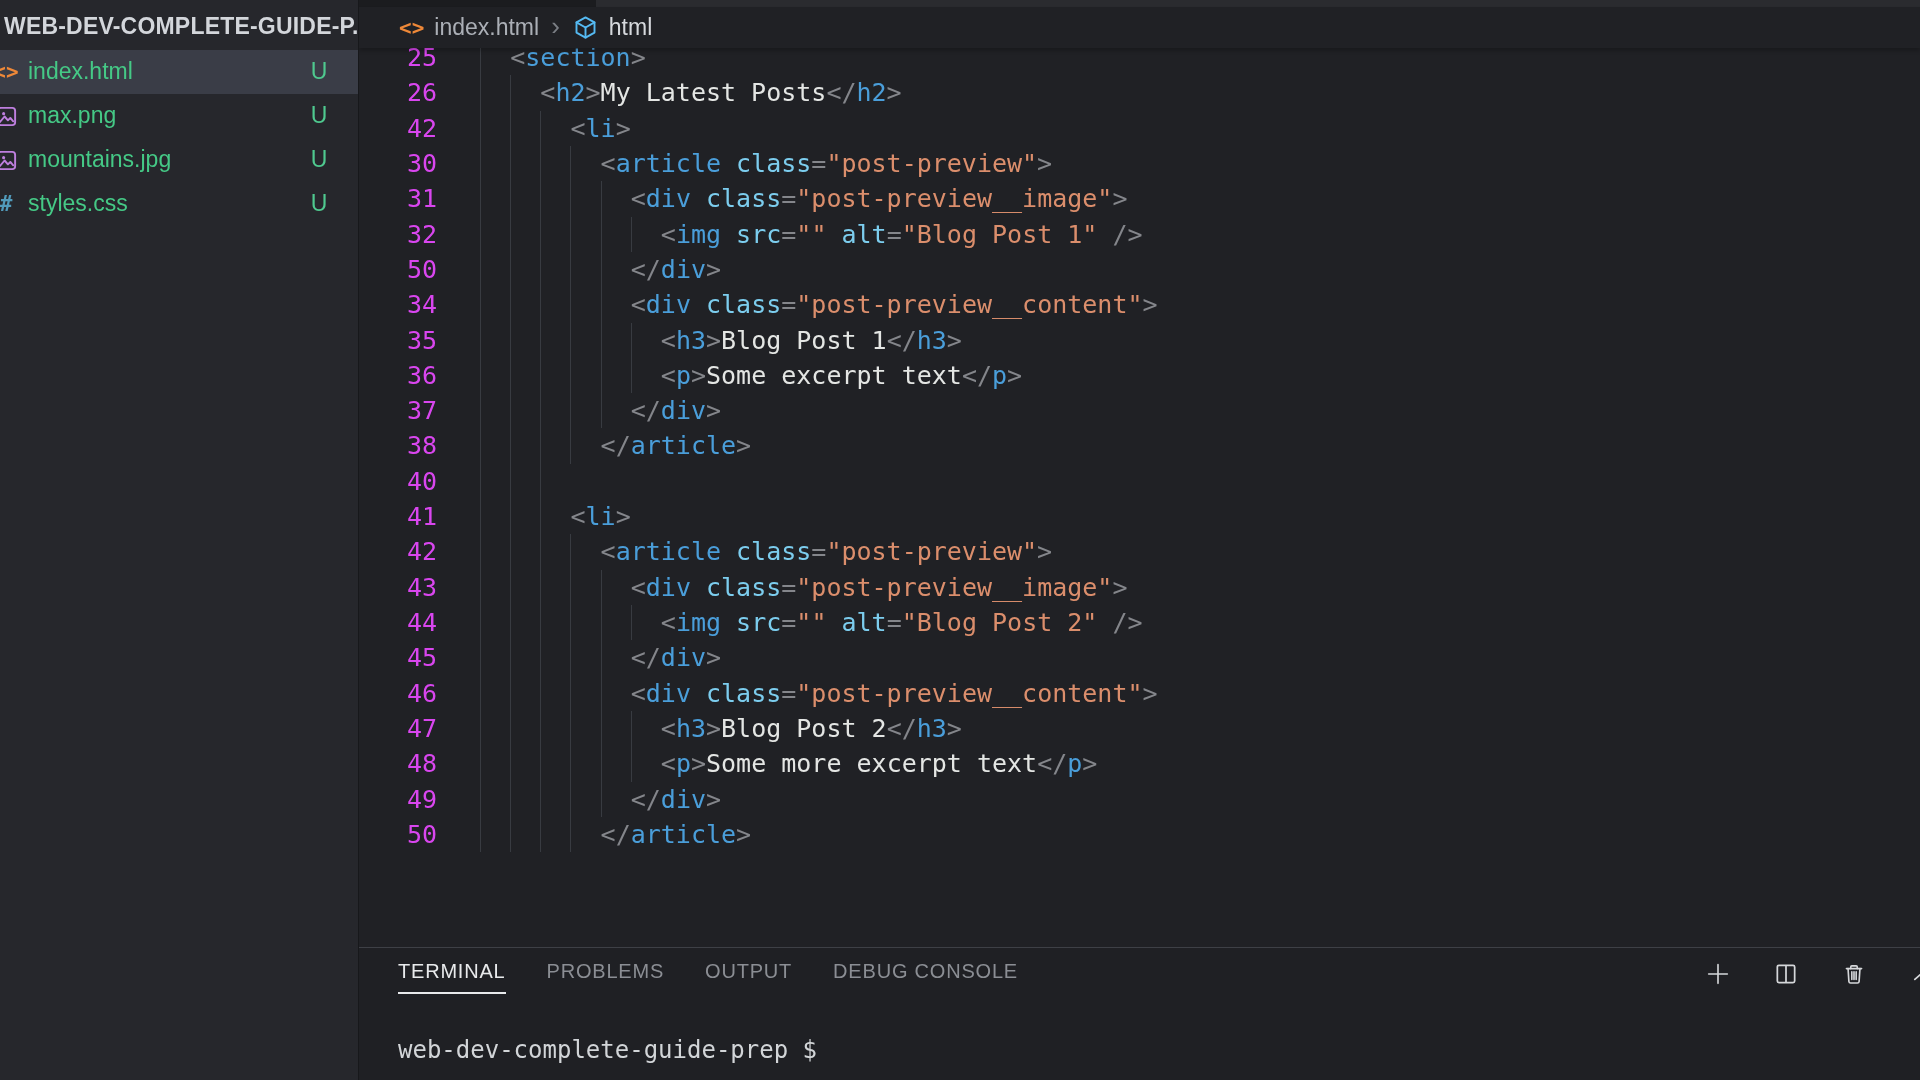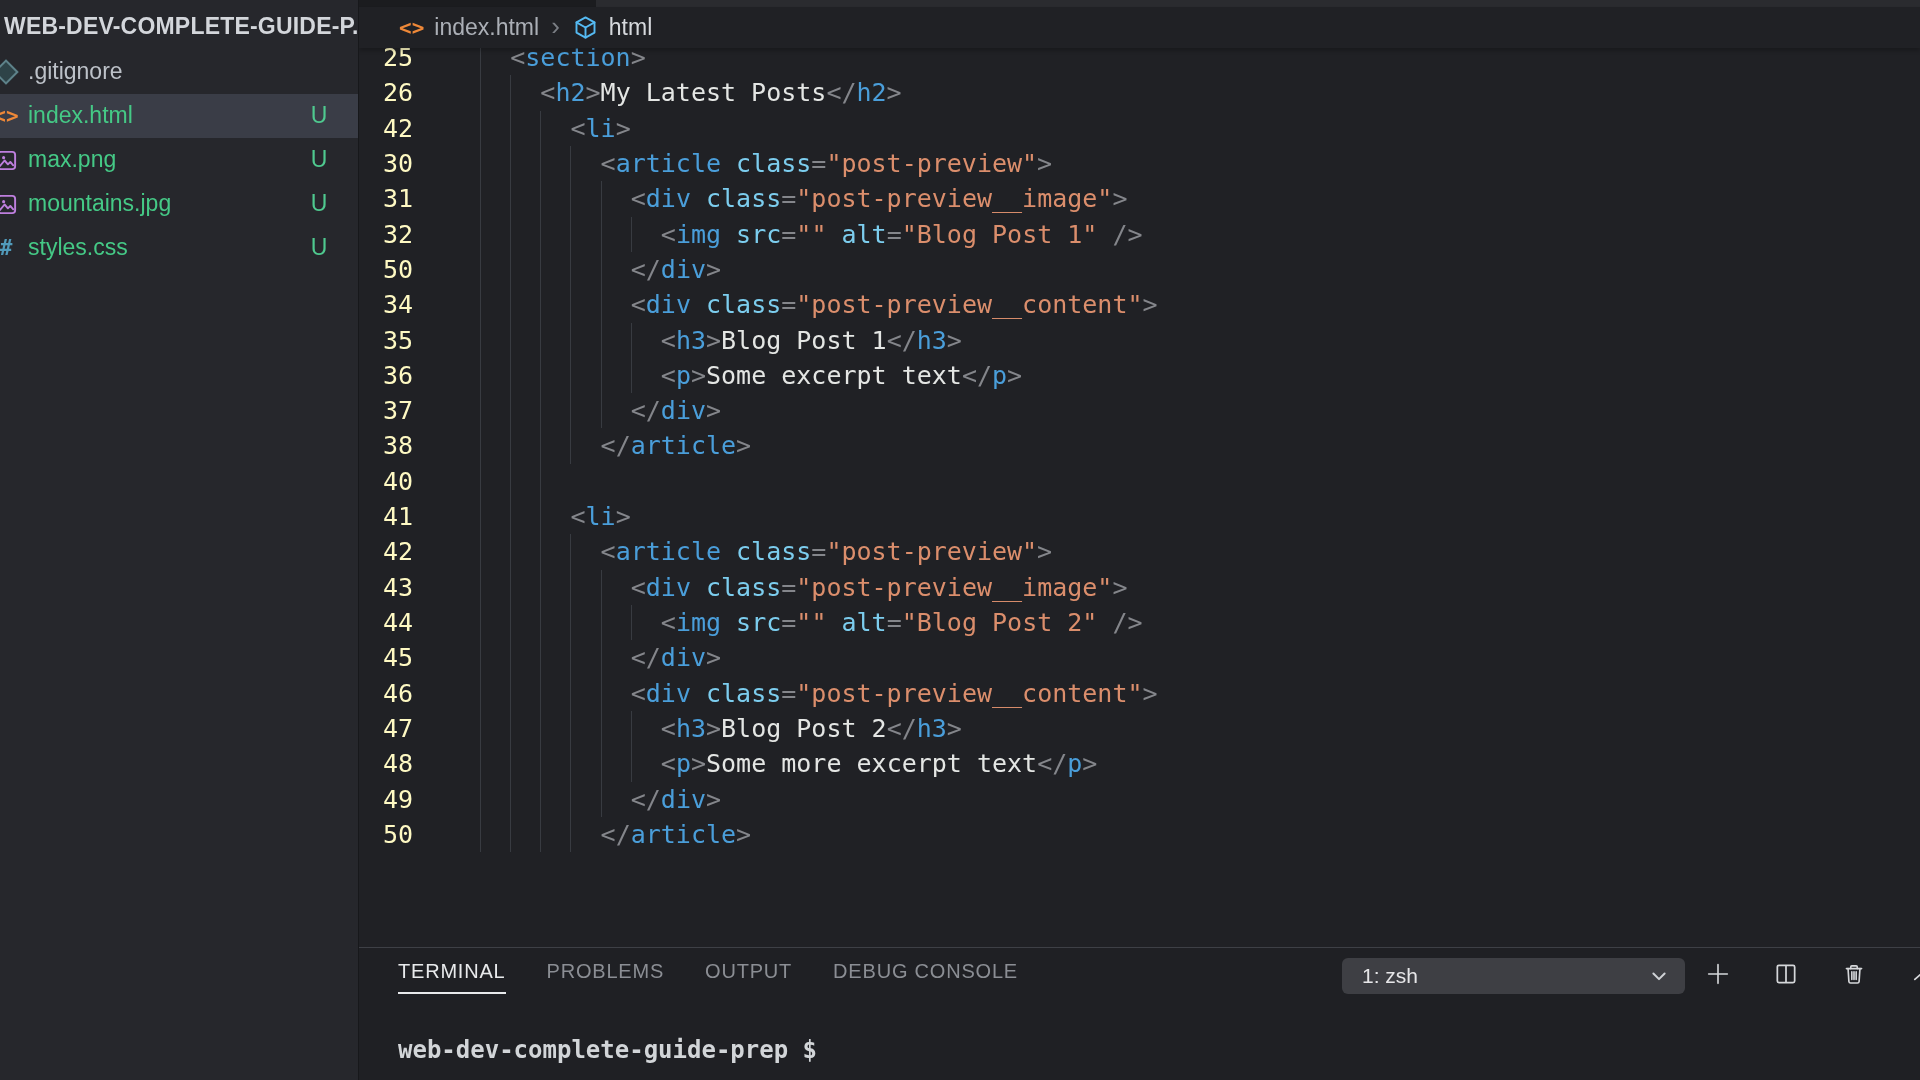--- a/index.html
+++ b/index.html
@@ -30,58 +30,52 @@
               display:flex;align-items:center;padding-left:40px;box-shadow:0 3px 4px rgba(0,0,0,.22);}
   .bc-file-icon{font-family:"DejaVu Sans Mono",monospace;font-weight:bold;font-size:21px;color:var(--accent-orange,#EE8838);margin-right:10px;}
   .bc-file{font-size:23px;color:#ABAFB6;}
   .bc-sep{font-size:26px;color:#7A7E84;margin:0 12px 3px 12px;}
   .bc-symbol-icon{margin-right:10px;display:flex;align-items:center;}
   .bc-symbol{font-size:23px;color:#D6D9DD;}
 
   
   .code{position:absolute;left:0;top:40px;right:0;font-family:"DejaVu Sans Mono",monospace;font-size:25px;}
   .code-line{display:flex;height:35.32px;line-height:35.32px;}
-  .ln{width:78px;text-align:center;color:#fef9c3;flex:none;}
+  .ln{width:78px;text-align:right;color:#d946ef;flex:none;}
   .lc{position:relative;flex:1;margin-left:13px;white-space:pre;}
   .guide{position:absolute;top:0;bottom:0;width:1px;background:#383B41;}
   .tok-p{color:var(--punctuation,#84868B);}
   .tok-t{color:var(--tag,#4A9EDA);}
   .tok-a{color:var(--attribute,#7CCDEE);}
   .tok-s{color:var(--string,#DB8E6C);}
   .tok-x{color:var(--text,#E4E6E4);}
 
   
   .panel{position:absolute;left:359px;top:947px;right:0;height:133px;background:#1F2024;border-top:1px solid #3E4046;box-sizing:border-box;}
   .panel-tabs{position:absolute;left:39px;top:12px;display:flex;gap:41px;}
   .panel-tab{font-size:20px;letter-spacing:.8px;color:#8B8E94;padding-bottom:9px;border-bottom:2px solid transparent;white-space:nowrap;}
   .panel-tab.active{color:#E8EAEC;border-bottom-color:#E8EAEC;}
   .shell-select{position:absolute;left:983px;top:10px;width:343px;height:36px;background:#3E3F44;border-radius:6px;
                 display:flex;align-items:center;}
   .shell-label{font-size:21px;color:#E6E6E8;margin-left:20px;flex:1;}
   .shell-chevron{margin-right:16px;display:flex;align-items:center;}
   .panel-icons{position:absolute;left:1344px;top:11px;display:flex;gap:38px;}
   .icon-btn{width:30px;height:30px;display:flex;align-items:center;justify-content:center;}
   .edge-icon{position:absolute;left:1549px;top:14px;width:30px;height:30px;}
-  .terminal-line{position:absolute;left:39px;top:87px;font-family:"DejaVu Sans Mono",monospace;font-size:24px;line-height:30px;color:#D2D5D8;white-space:pre;font-weight:bold;}
+  .terminal-line{position:absolute;left:39px;top:87px;font-family:"DejaVu Sans Mono",monospace;font-size:24px;line-height:30px;color:#D2D5D8;white-space:pre;}
   svg{display:block;}
 </style>
 </head>
 <body>
 
 <div class="app">
 
   <div class="sidebar">
     <div class="sb-header">WEB-DEV-COMPLETE-GUIDE-P...</div>
     <div class="file-list">
-        <div class="file-row">
-          <div class="fi-icon">
-            <span class="diamond"></span>
-          </div>
-          <div class="fi-label">.gitignore</div>
-        </div>
         <div class="file-row selected untracked">
           <div class="fi-icon">
             <span class="txt-icon orange">&lt;&gt;</span>
           </div>
           <div class="fi-label">index.html</div>
           <div class="fi-badge">U</div>
         </div>
         <div class="file-row untracked">
           <div class="fi-icon">
             <svg width="23" height="23" viewBox="0 0 24 24" fill="none" stroke="#BE7FDE" stroke-width="2" stroke-linejoin="round" stroke-linecap="round">
@@ -229,28 +223,20 @@
   </div>
 
   <div class="panel">
     <div class="panel-tabs">
         <div class="panel-tab active">TERMINAL</div>
         <div class="panel-tab">PROBLEMS</div>
         <div class="panel-tab">OUTPUT</div>
         <div class="panel-tab">DEBUG CONSOLE</div>
       </div>
 
-    <div class="shell-select">
-      <span class="shell-label">1: zsh</span>
-      <span class="shell-chevron">
-        <svg width="20" height="20" viewBox="0 0 16 16" fill="none" stroke="#CFD2D6" stroke-width="1.6" stroke-linecap="round" stroke-linejoin="round">
-          <path d="M3.5 6 L8 10.5 L12.5 6"></path>
-        </svg>
-      </span>
-    </div>
 
     <div class="panel-icons">
       <span class="icon-btn">
         <svg width="28" height="28" viewBox="0 0 24 24" fill="none" stroke="#D5D7DA" stroke-width="1.4" stroke-linecap="round">
           <path d="M12 4 V20 M4 12 H20"></path>
         </svg>
       </span>
       <span class="icon-btn">
         <svg width="26" height="26" viewBox="0 0 24 24" fill="none" stroke="#D5D7DA" stroke-width="1.6">
           <rect x="4" y="4" width="16" height="16" rx="1.5"></rect>

